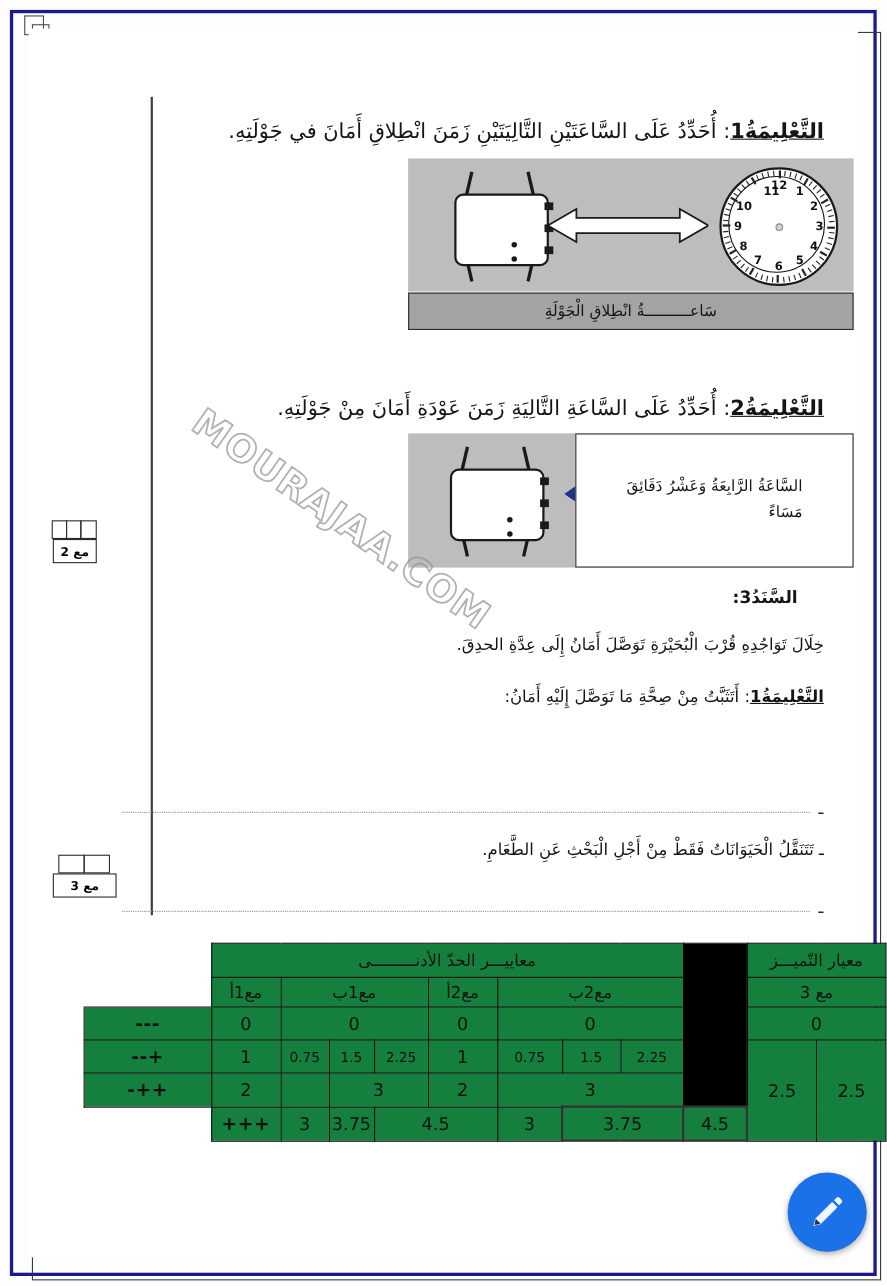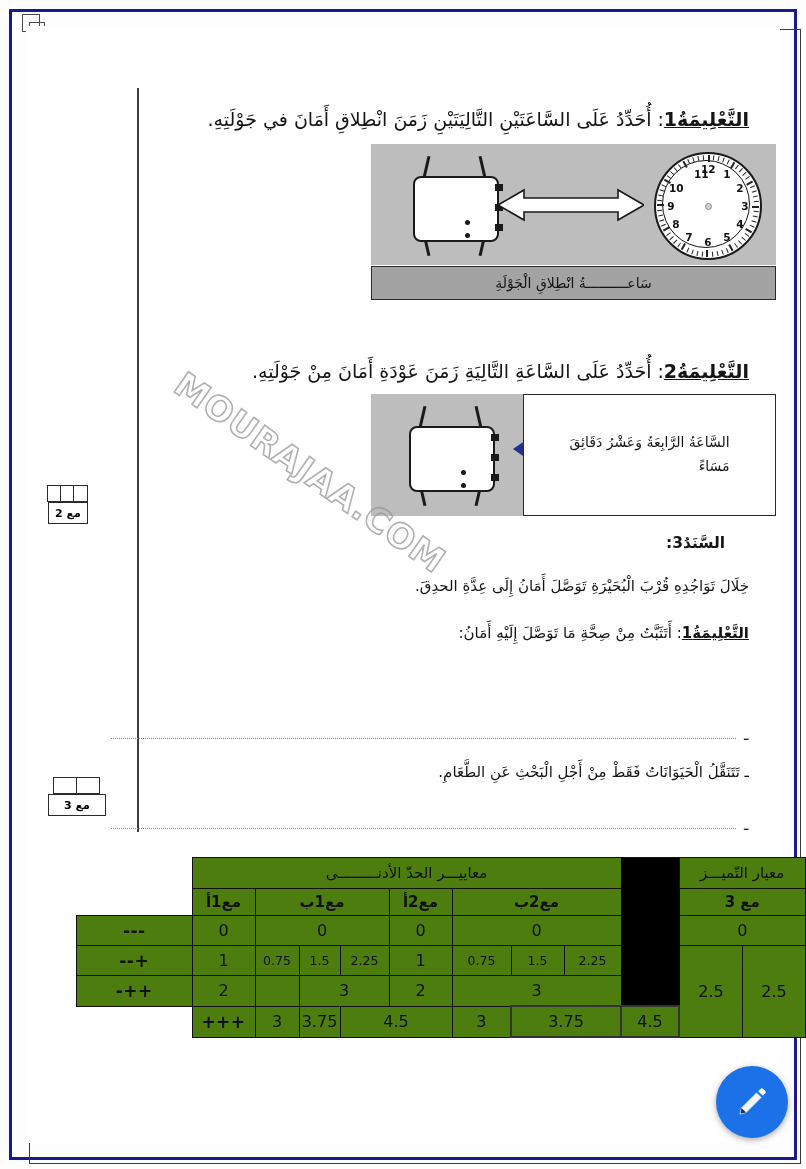--- a/index.html
+++ b/index.html
@@ -145,24 +145,24 @@
   .dash-end{position:absolute;font-size:15px;color:#222;}
 
   
   #eval-table{
     position:absolute;left:76px;top:857px;
     border-collapse:collapse;direction:rtl;
     font-family:"DejaVu Sans","Liberation Sans",sans-serif;
   }
   #eval-table td,#eval-table th{
     border:1.6px solid #111;padding:0;text-align:center;vertical-align:middle;
-    font-size:15px;color:#111;background:#4d7c0f;
+    font-size:15px;color:#111;background:#15803d;
   }
   #eval-table .hdr-main{font-size:15px;font-weight:normal;height:30px;}
-  #eval-table .hdr-sub{font-size:15px;font-weight:bold;height:26px;}
+  #eval-table .hdr-sub{font-size:15px;font-weight:normal;height:26px;}
   #eval-table .numcell{font-size:16px;height:29px;}
   #eval-table .small{font-size:12.5px;}
   #eval-table .sym{font-size:17px;font-weight:bold;letter-spacing:.5px;direction:ltr;}
   #eval-table .blackbar{background:#000;width:13px;border-left:1.6px solid #000;border-right:1.6px solid #000;}
   #eval-table .boxed{border:2.4px solid #333;}
   #eval-table .thin{border-width:1.1px;}
 
   
   #fab{
     position:absolute;left:716px;top:1066px;width:72px;height:72px;border-radius:50%;
@@ -329,21 +329,21 @@
 
 
   <div class="dotted" style="left:85px;top:712px;width:625px;"></div>
   <div class="dash-end ar" style="left:718px;top:700px;">ـ</div>
 
   <div class="ar body-line" style="left:368px;top:734px;width:355px;">ـ تَتَنَقَّلُ الْحَيَوَانَاتُ فَقَطْ مِنْ أَجْلِ الْبَحْثِ عَنِ الطَّعَامِ.</div>
 
   <div class="dotted" style="left:85px;top:802px;width:625px;"></div>
   <div class="dash-end ar" style="left:718px;top:790px;">ـ</div>
 
-  <div class="mini-box" style="left:22px;top:459px;width:40px;">
+  <div class="mini-box" style="left:22px;top:447px;width:40px;">
     <div class="mini-top">
       <div style="width:22px;"></div>
       <div style="width:21px;"></div>
       <div style="width:21px;"></div>
     </div>
     <div class="mini-label">مع 2</div>
   </div>
 
   <div class="mini-box" style="left:22px;top:751px;width:58px;">
     <div class="mini-top" style="margin-right:6px;">

